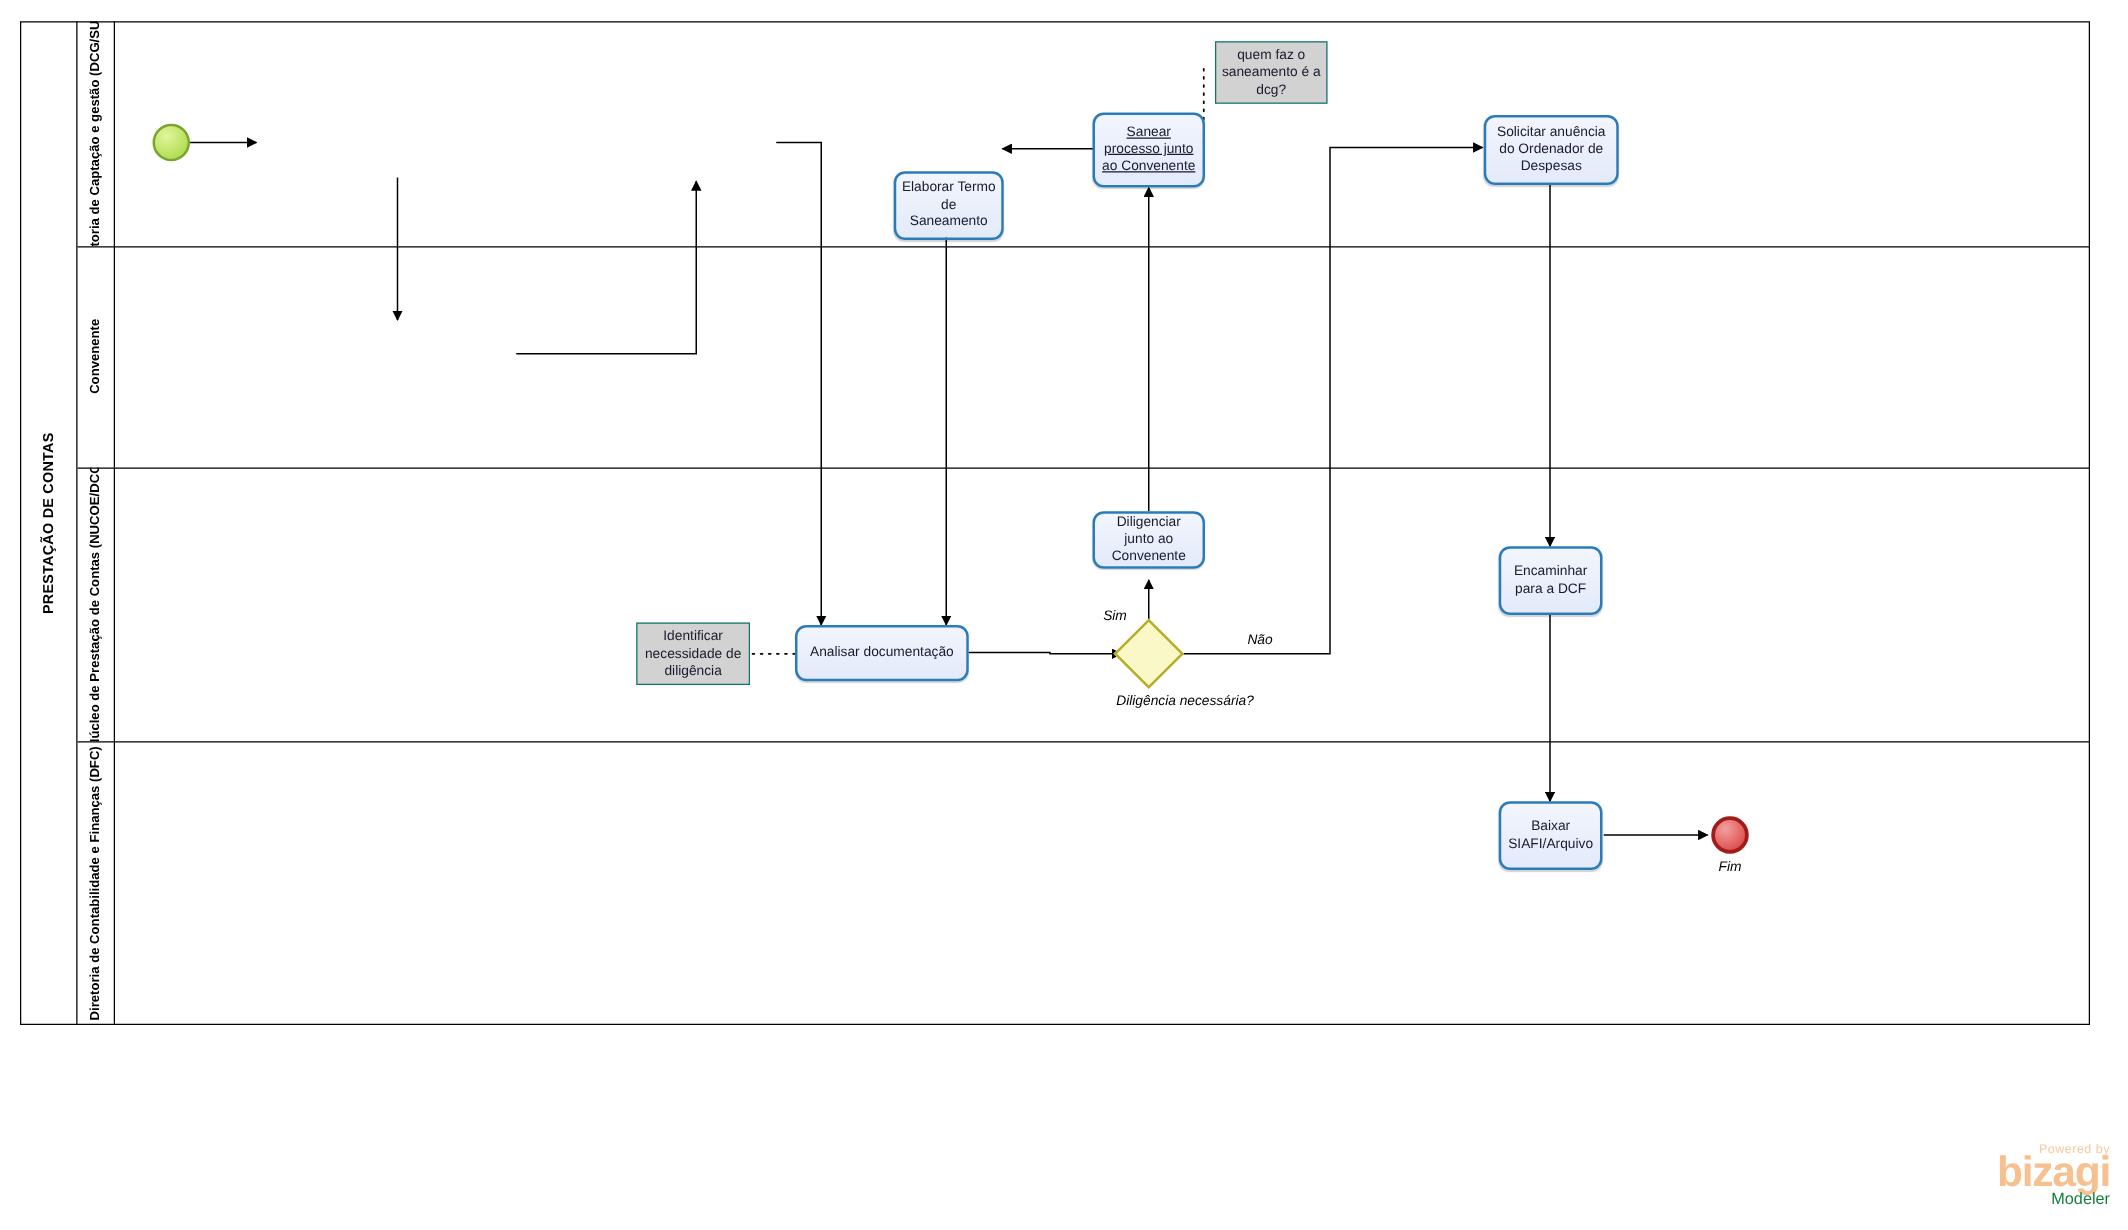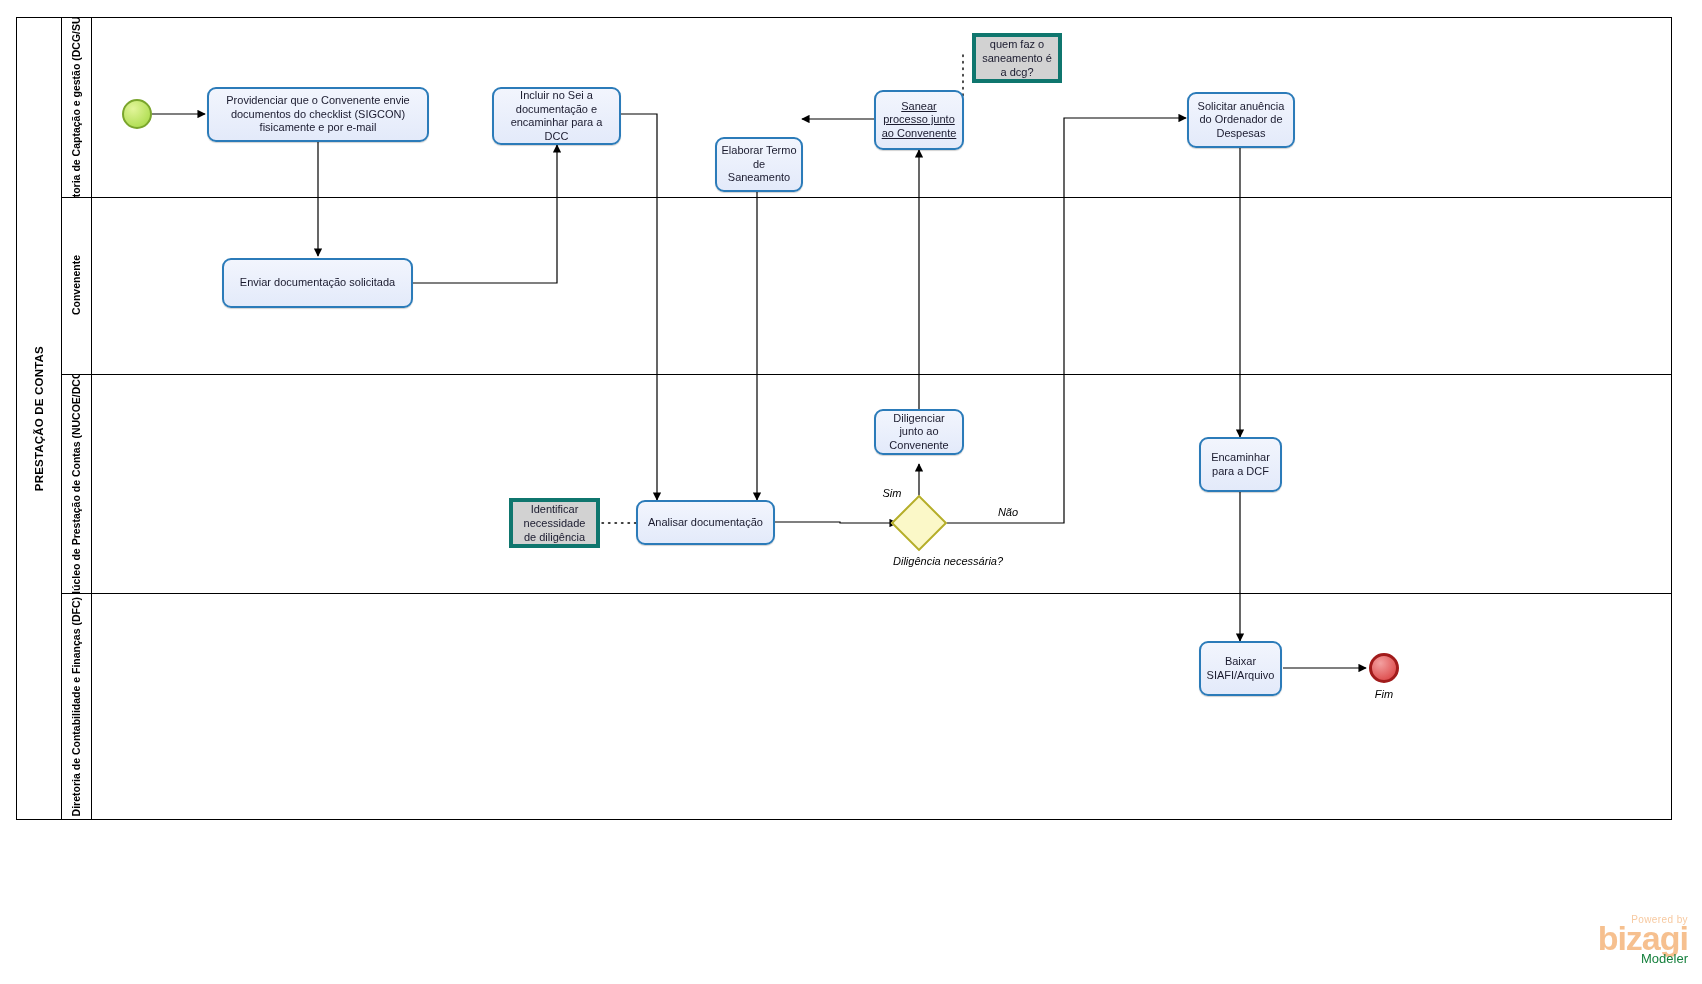--- a/index.html
+++ b/index.html
@@ -77,21 +77,21 @@
     text-align: center;
     font-size: 11px;
     line-height: 13.5px;
     color: #1a1a2e;
     padding: 2px 4px;
     box-shadow: 0 1px 1px rgba(0,0,0,.18);
   }
   .annotation {
     position: absolute;
     background: #d2d2d2;
-    border: 4px solid #0f766e;
+    border: 1px solid #0f766e;
     display: flex; align-items: center; justify-content: center;
     text-align: center;
     font-size: 11px;
     line-height: 14px;
     color: #1a1a2e;
     padding: 2px 4px;
   }
   .event-start {
     position: absolute;
     width: 30px; height: 30px;
@@ -197,42 +197,33 @@
     <g stroke="#000" stroke-width="1.4" fill="none" stroke-dasharray="1.5,5" stroke-linecap="round">
       <path d="M 963 55 L 963 120"></path>
       <path d="M 602 523 L 636 523"></path>
     </g>
   </svg>
 
   <div class="event-start" style="left:122px; top:99px;"></div>
   <div class="event-end" style="left:1369px; top:653px;"></div>
   <div class="label" style="left:1334px; top:688px; width:100px;">Fim</div>
 
-  <div class="task" style="left:207px; top:87px; width:222px; height:55px;">
-    <span>Providenciar que o Convenente envie documentos do checklist (SIGCON) fisicamente e por e-mail</span>
-  </div>
-  <div class="task" style="left:492px; top:87px; width:129px; height:58px;">
-    <span>Incluir no Sei a documentação e encaminhar para a DCC</span>
-  </div>
   <div class="task" style="left:715px; top:93px; width:88px; height:55px;margin-top:44px;">
     <span>Elaborar Termo de Saneamento</span>
   </div>
   <div class="task" style="left:874px; top:90px; width:90px; height:60px;text-decoration:underline;">
     <span>Sanear processo junto ao Convenente</span>
   </div>
   <div class="task" style="left:1187px; top:92px; width:108px; height:56px;">
     <span>Solicitar anuência do Ordenador de Despesas</span>
   </div>
   <div class="annotation" style="left:972px; top:33px; width:90px; height:50px;">
     <span>quem faz o saneamento é a dcg?</span>
   </div>
 
-  <div class="task" style="left:222px; top:258px; width:191px; height:50px;">
-    <span>Enviar documentação solicitada</span>
-  </div>
 
   <div class="task" style="left:874px; top:409px; width:90px; height:46px;">
     <span>Diligenciar junto ao Convenente</span>
   </div>
   <div class="task" style="left:636px; top:500px; width:139px; height:45px;">
     <span>Analisar documentação</span>
   </div>
   <div class="annotation" style="left:509px; top:498px; width:91px; height:50px;">
     <span>Identificar necessidade de diligência</span>
   </div>

